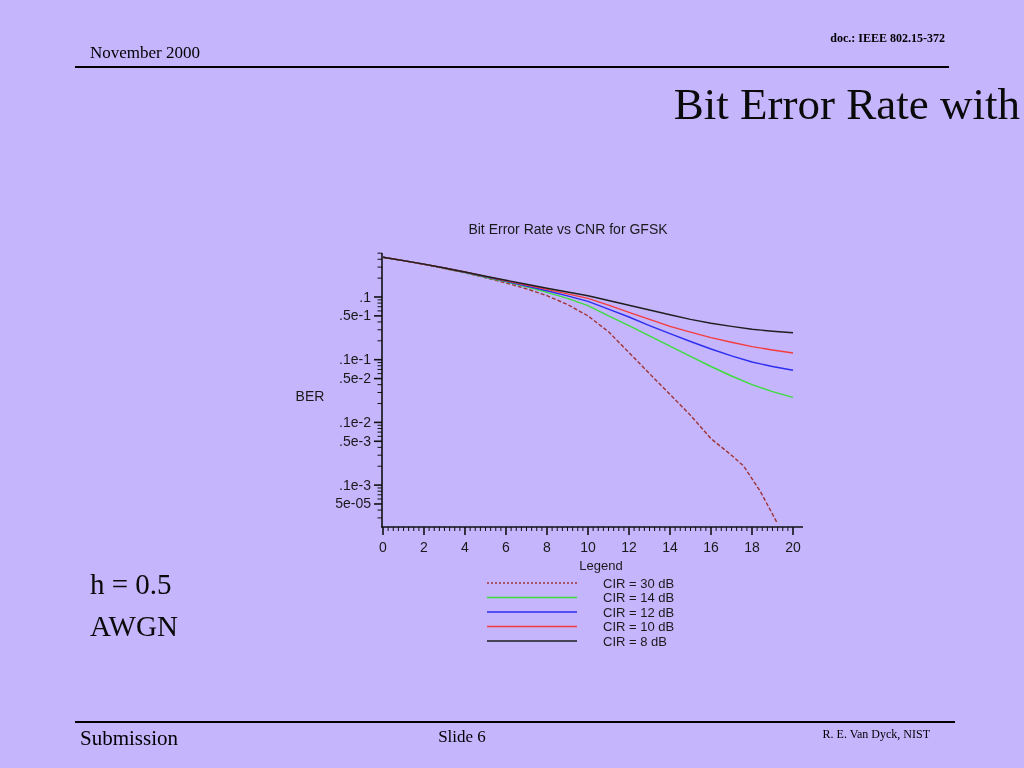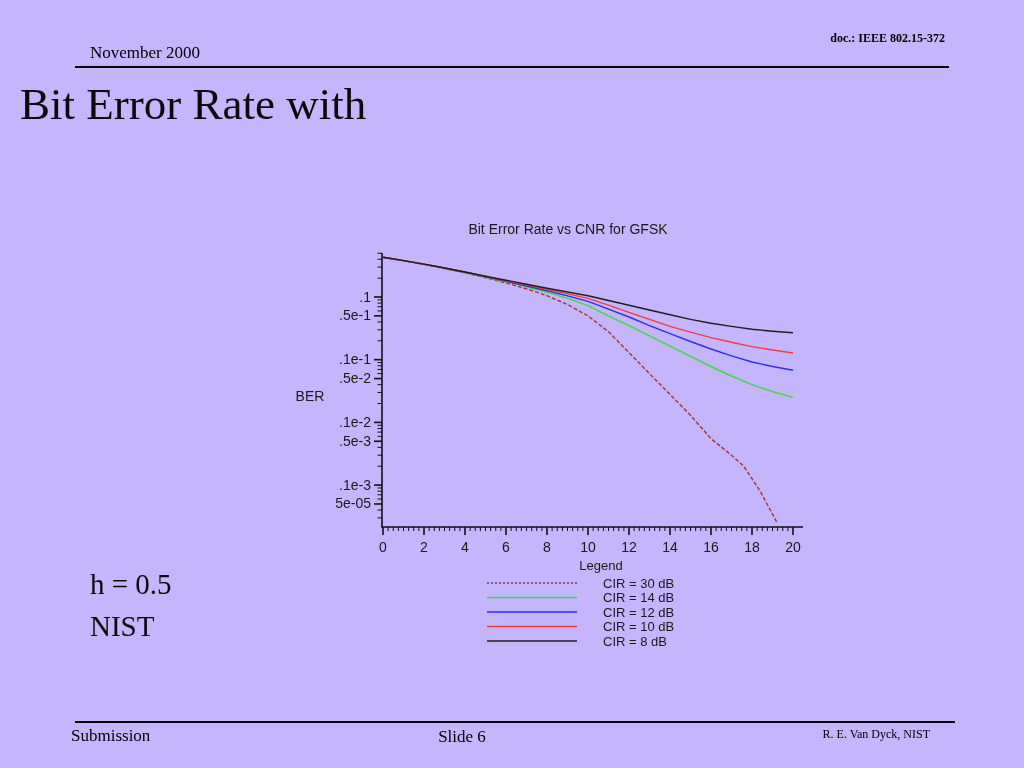--- a/index.html
+++ b/index.html
@@ -3,24 +3,24 @@
 <meta charset="utf-8">
 <style>
   html,body{margin:0;padding:0;background:#fff;}
   #slide{position:relative;width:1024px;height:768px;background:#c4b5fd;overflow:hidden;
          font-family:"Liberation Serif", serif;color:#000;}
   .hdr-date{position:absolute;left:90px;top:43px;font-size:17px;}
   .hdr-doc{position:absolute;right:79px;top:31px;font-size:12px;font-weight:bold;}
   .rule{position:absolute;height:2px;background:#000;}
   .rule-top{left:75px;top:66px;width:874px;}
   .rule-bottom{left:75px;top:721px;width:880px;}
-  .slide-title{position:absolute;left:20px;top:72px;width:1000px;text-align:left;
+  .slide-title{position:absolute;left:20px;top:72px;width:1000px;text-align:right;
                font-size:45px;line-height:65px;color:#0a0a0a;}
   .annot{position:absolute;left:90px;top:563px;font-size:29px;line-height:42px;color:#0a0a0a;}
-  .ftr-left{position:absolute;left:71px;top:726px;font-size:17px;}
+  .ftr-left{position:absolute;left:80px;top:726px;font-size:21px;}
   .ftr-center{position:absolute;left:0;top:727px;width:924px;text-align:center;font-size:17px;}
   .ftr-right{position:absolute;right:94px;top:727px;font-size:12px;}
   #ber-chart{position:absolute;left:280px;top:213px;}
   #ber-chart text{font-family:"Liberation Sans", sans-serif;fill:#1a1a1a;}
   #ber-chart .tick{font-size:14px;}
   #ber-chart .leg{font-size:13px;}
   #ber-chart .ctitle{font-size:14px;}
 </style>
 </head>
 <body>
@@ -191,20 +191,20 @@
       <line x1="207" y1="399" x2="297" y2="399" stroke="#2e2ef0" stroke-width="1.5"></line>
       <text x="323" y="403.5" class="leg">CIR = 12 dB</text>
       <line x1="207" y1="413.5" x2="297" y2="413.5" stroke="#f53c3c" stroke-width="1.5"></line>
       <text x="323" y="418" class="leg">CIR = 10 dB</text>
       <line x1="207" y1="428" x2="297" y2="428" stroke="#1f1f1f" stroke-width="1.5"></line>
       <text x="323" y="432.5" class="leg">CIR = 8 dB</text>
     </svg>
 
   <div class="annot">
     <div>h = 0.5</div>
-    <div>NIST</div>
+    <div>AWGN</div>
   </div>
 
   <div class="rule rule-bottom"></div>
   <div class="ftr-left">Submission</div>
   <div class="ftr-center">Slide 6</div>
   <div class="ftr-right">R. E. Van Dyck, NIST</div>
 </div>
 
 </body></html>

